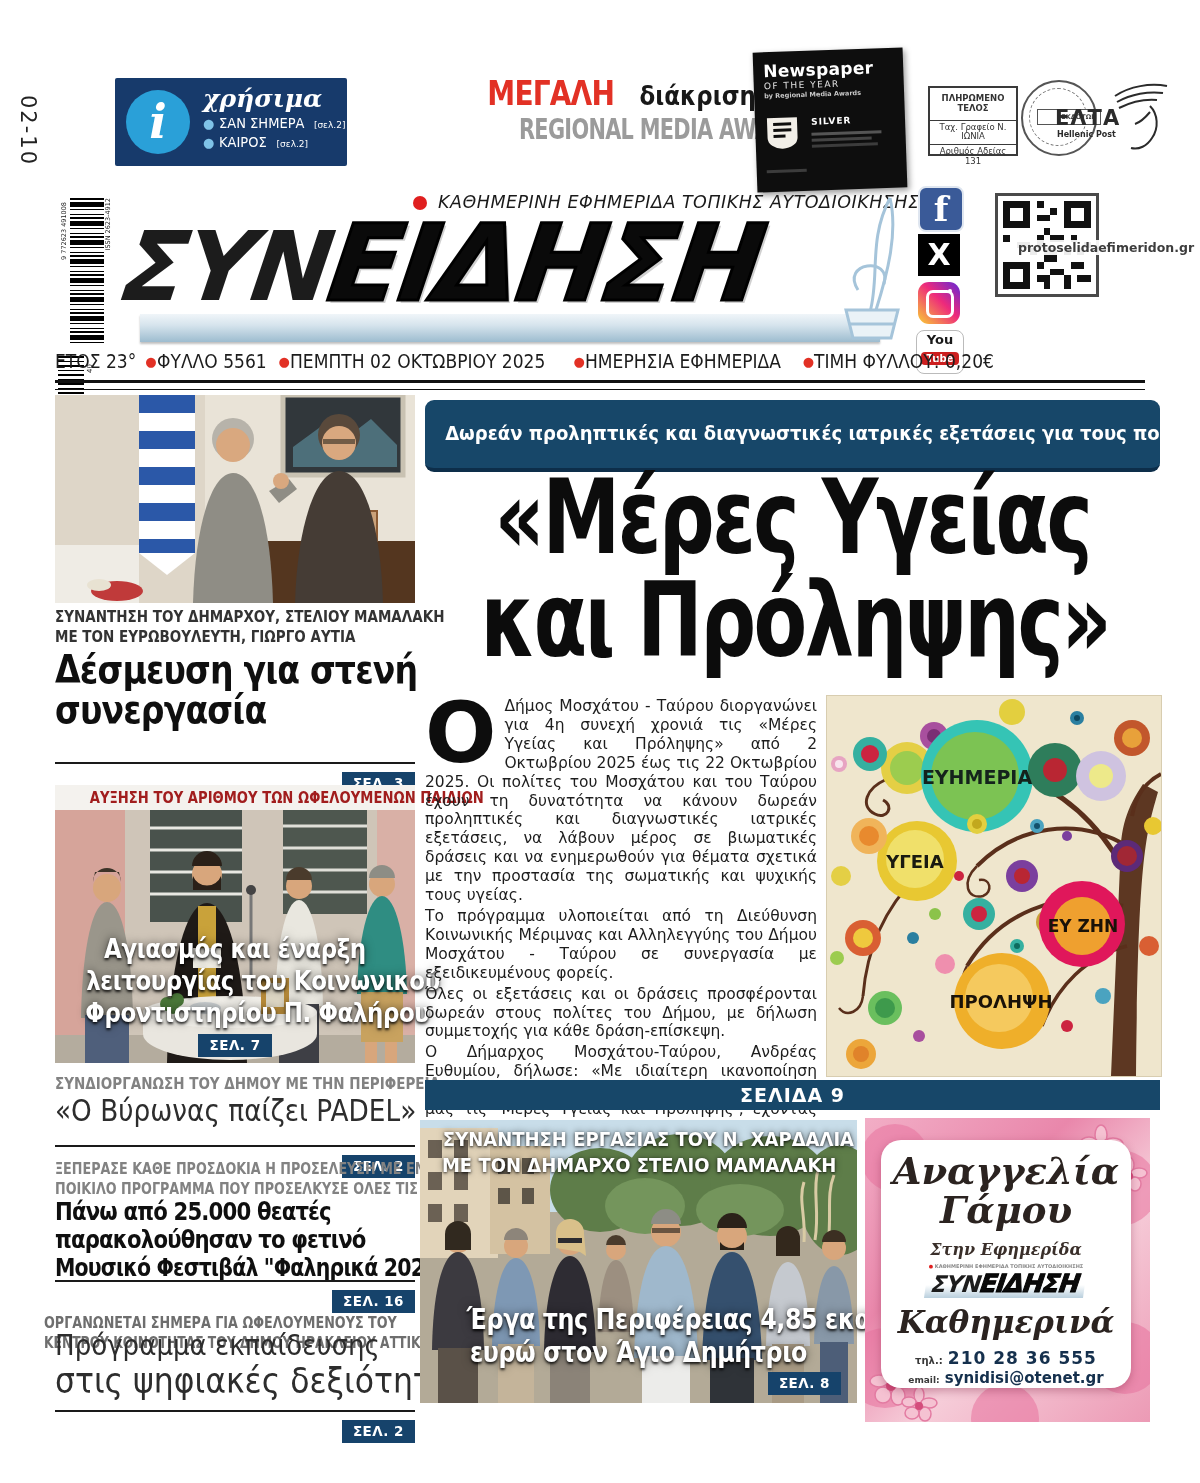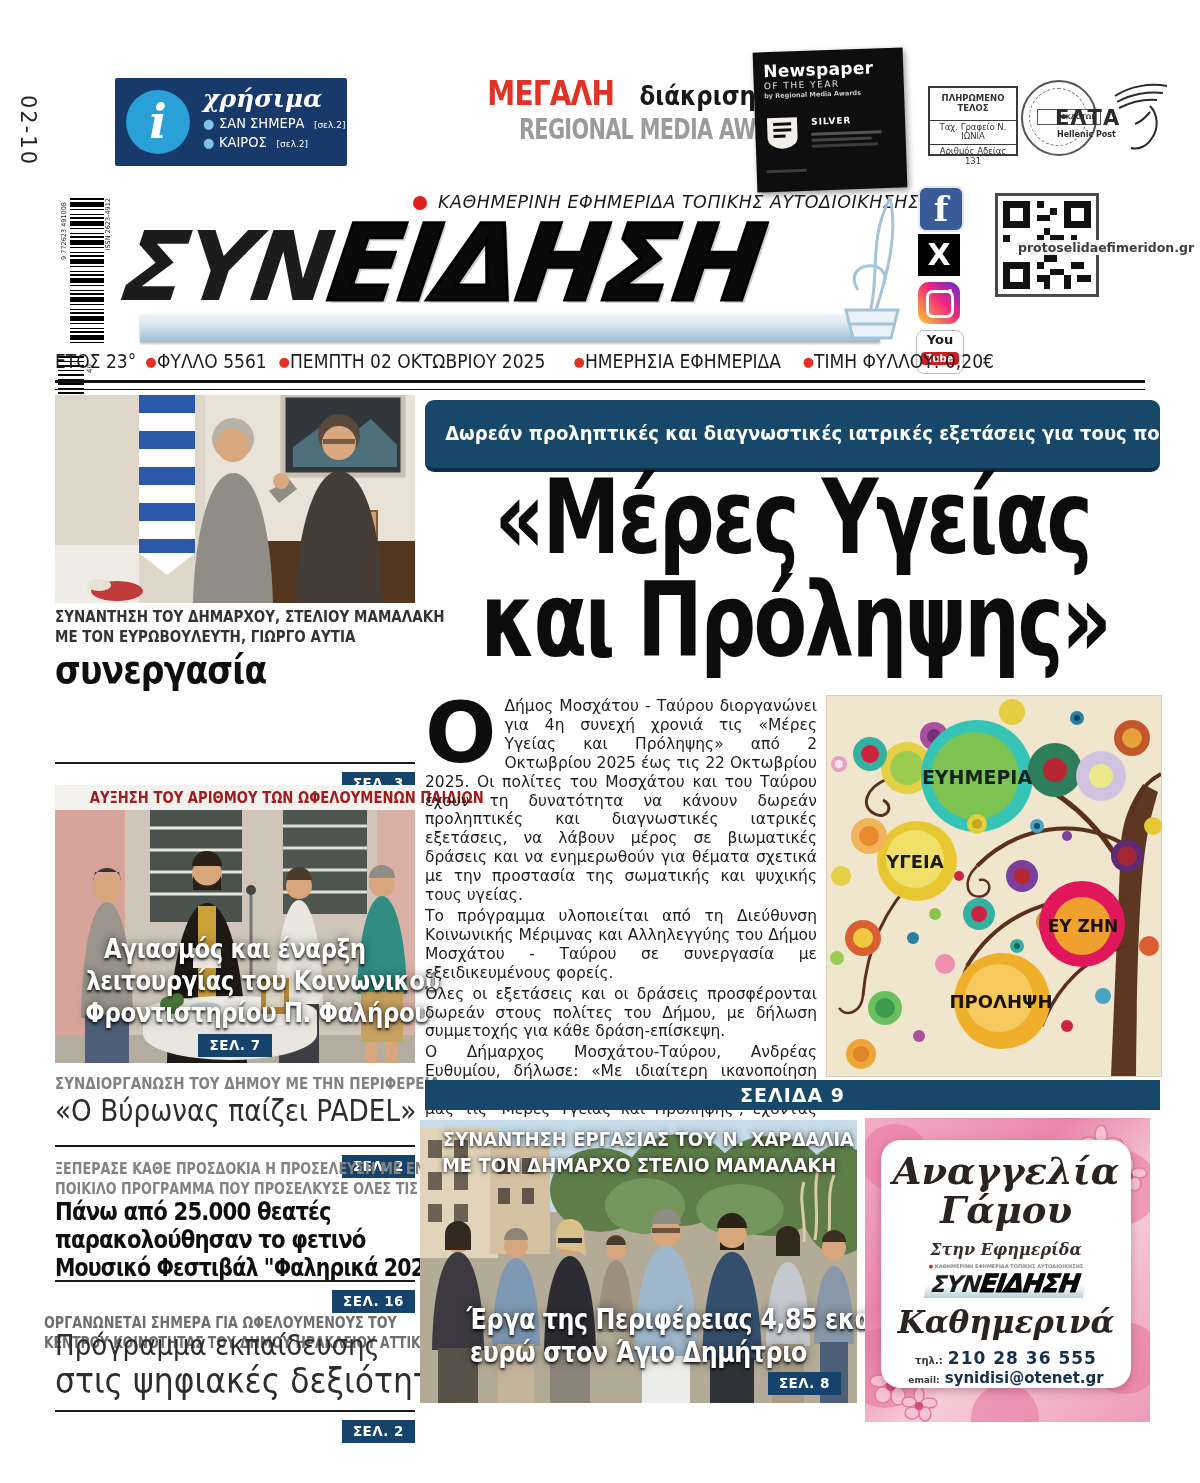--- a/index.html
+++ b/index.html
@@ -242,20 +242,21 @@
     <circle cx="284" cy="48" r="17" fill="#d9a87f"></circle>
     <rect x="268" y="44" width="32" height="5" fill="#3a3228" opacity=".65"></rect>
     <path d="M240,208 c2,-74 20,-132 44,-132 c26,0 42,58 44,132 z" fill="#453c35"></path>
     <circle cx="226" cy="86" r="8" fill="#d9a87f"></circle>
   </svg>
   <div class="abs" style="left:55px;top:608px;">
     <div class="kick nw"><span class="cx s90">ΣΥΝΑΝΤΗΣΗ ΤΟΥ ΔΗΜΑΡΧΟΥ, ΣΤΕΛΙΟΥ ΜΑΜΑΛΑΚΗ</span></div>
     <div class="kick nw"><span class="cx s90">ΜΕ ΤΟΝ ΕΥΡΩΒΟΥΛΕΥΤΗ, ΓΙΩΡΓΟ ΑΥΤΙΑ</span></div>
   </div>
   <div class="abs" style="left:55px;top:650px;line-height:1.02;">
+    <div class="h-heavy nw" style="font-size:39px;"><span class="cx s85">Δέσμευση για στενή</span></div>
     <div class="h-heavy nw" style="font-size:39px;"><span class="cx s85">συνεργασία</span></div>
   </div>
   <div class="abs rule" style="left:55px;top:762px;width:360px;">
     <span class="pg-badge">ΣΕΛ. 3</span>
   </div>
 
   <div class="abs" style="left:55px;top:785px;width:360px;height:278px;">
     <div style="height:25px;background:#f4f2ee;text-align:center;line-height:25px;">
       <span class="cx-c s85" style="font-weight:bold;font-size:15.5px;color:#a11d1d;">ΑΥΞΗΣΗ ΤΟΥ ΑΡΙΘΜΟΥ ΤΩΝ ΩΦΕΛΟΥΜΕΝΩΝ ΠΑΙΔΙΩΝ</span>
     </div>

